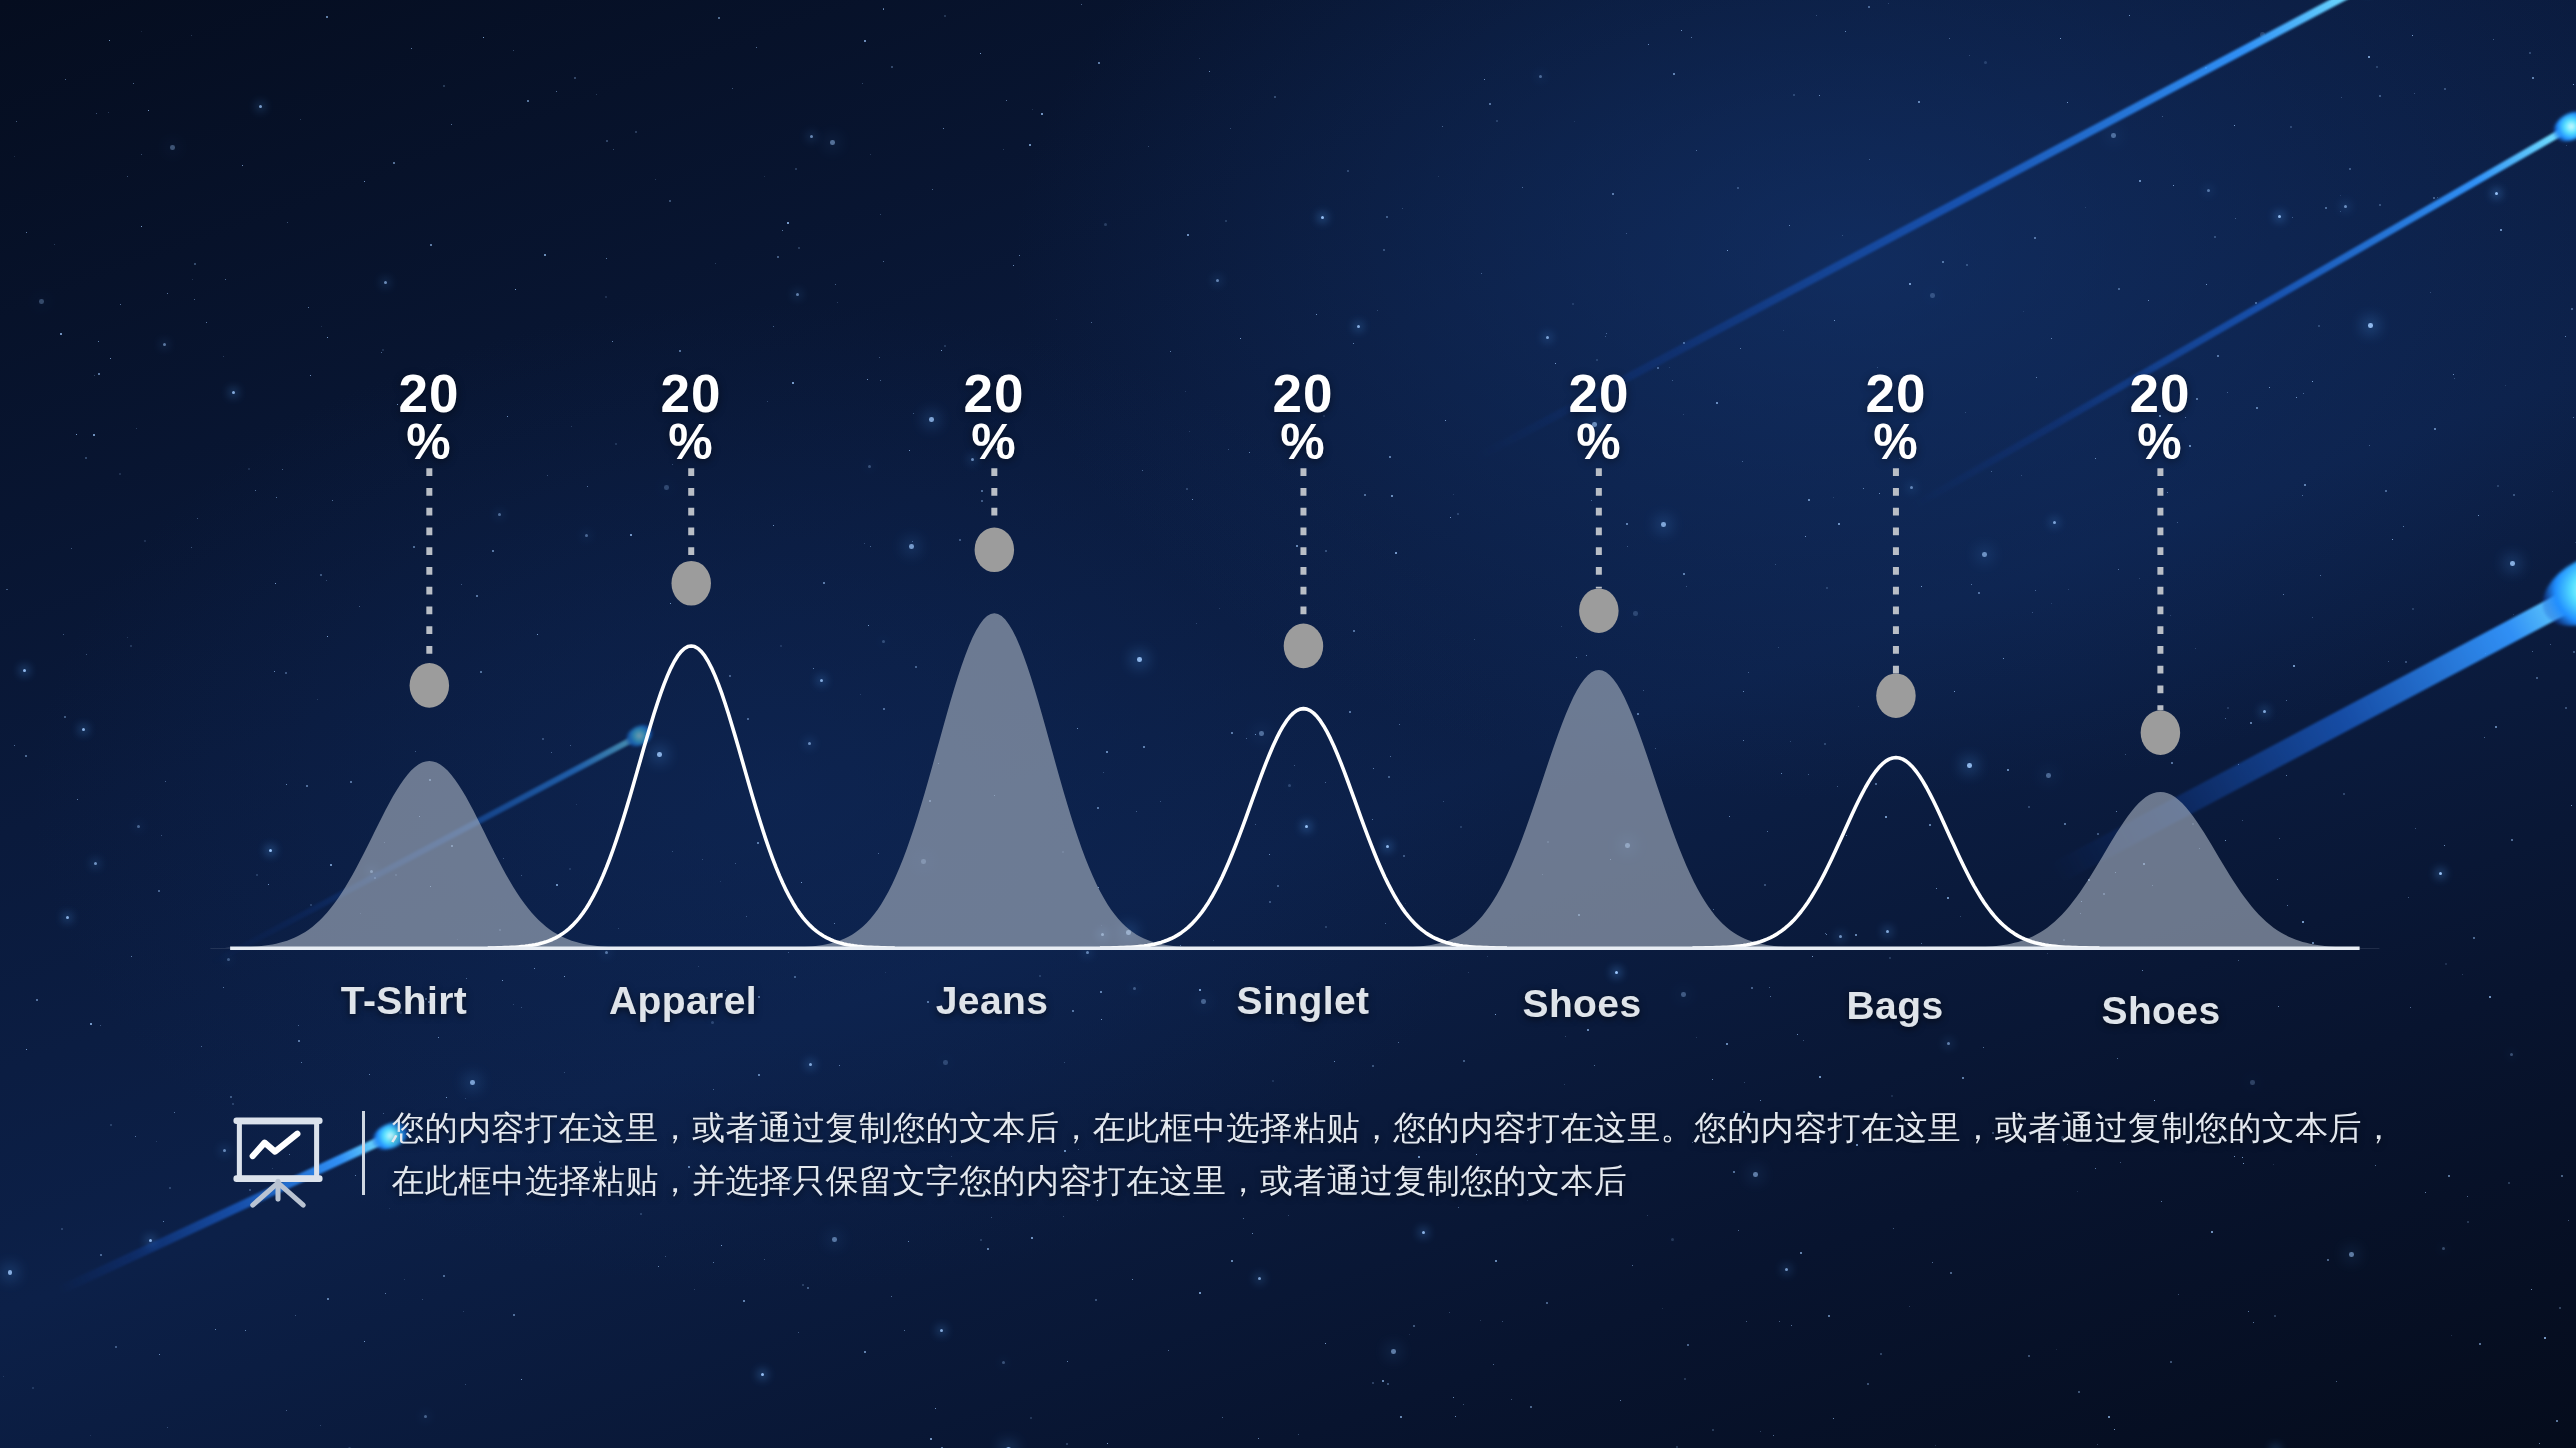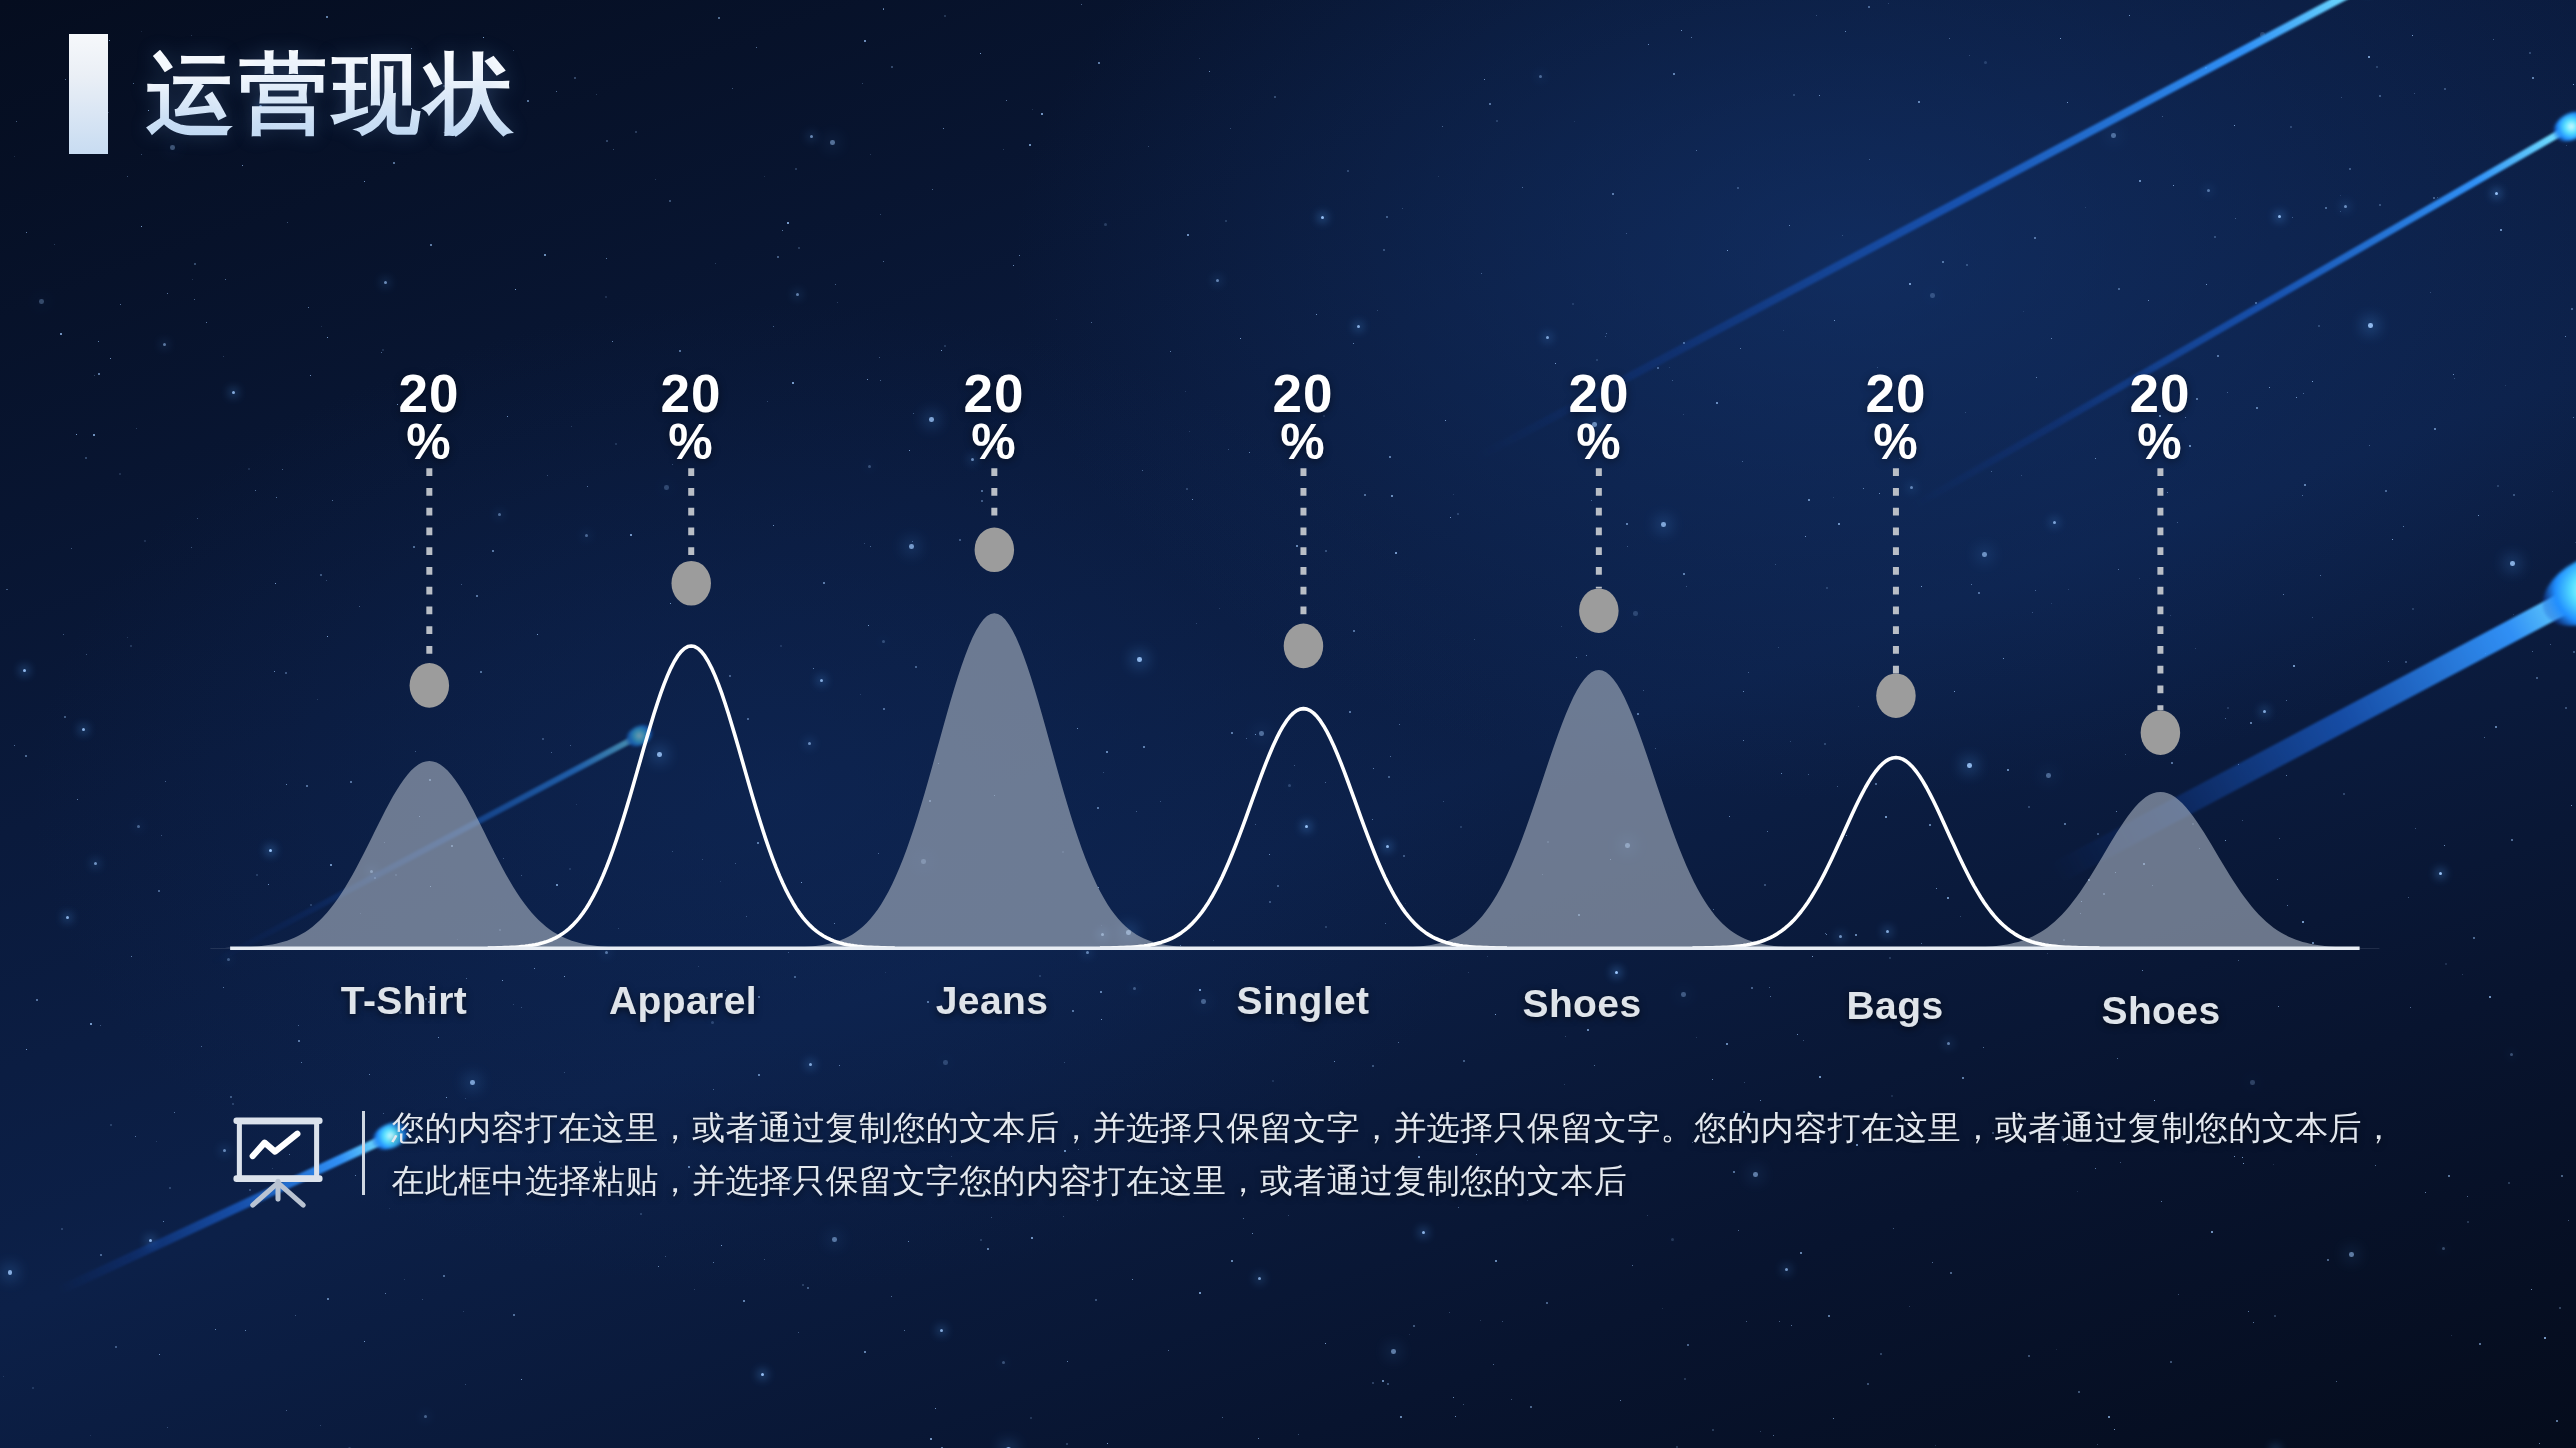--- a/index.html
+++ b/index.html
@@ -1009,24 +1009,20 @@
   </div>
   <div class="comet" style="left:386px; top:1138px; transform:rotate(155deg);">
     <div class="tail" style="width:361px;height:9.4px;"></div>
     <div class="head" style="width:39px;height:24px;"></div>
   </div>
   <div class="comet" style="left:635px; top:738px; transform:rotate(152deg); opacity:.55;">
     <div class="tail" style="width:481px;height:6px;"></div>
     <div class="head" style="width:29px;height:19px;"></div>
   </div>
 
-  <div id="title-block">
-    <div id="title-accent"></div>
-    <div id="page-title">运营现状</div>
-  </div>
 
   <div id="chart">
     <svg id="chart-svg" width="2576" height="1449" viewBox="0 0 3000 1687">
       <g id="curves-filled">
           <path d="M245.00,1103.89 L249.25,1103.86 L253.50,1103.82 L257.75,1103.77 L262.00,1103.71 L266.25,1103.63 L270.50,1103.54 L274.75,1103.42 L279.00,1103.28 L283.25,1103.10 L287.50,1102.89 L291.75,1102.63 L296.00,1102.32 L300.25,1101.94 L304.50,1101.50 L308.75,1100.97 L313.00,1100.34 L317.25,1099.60 L321.50,1098.74 L325.75,1097.73 L330.00,1096.56 L334.25,1095.21 L338.50,1093.66 L342.75,1091.89 L347.00,1089.87 L351.25,1087.58 L355.50,1085.01 L359.75,1082.12 L364.00,1078.90 L368.25,1075.33 L372.50,1071.39 L376.75,1067.07 L381.00,1062.35 L385.25,1057.22 L389.50,1051.68 L393.75,1045.73 L398.00,1039.38 L402.25,1032.64 L406.50,1025.53 L410.75,1018.07 L415.00,1010.30 L419.25,1002.26 L423.50,994.00 L427.75,985.56 L432.00,977.02 L436.25,968.43 L440.50,959.87 L444.75,951.42 L449.00,943.15 L453.25,935.14 L457.50,927.49 L461.75,920.26 L466.00,913.55 L470.25,907.42 L474.50,901.95 L478.75,897.21 L483.00,893.24 L487.25,890.10 L491.50,887.83 L495.75,886.46 L500.00,886.00 L504.25,886.46 L508.50,887.83 L512.75,890.10 L517.00,893.24 L521.25,897.21 L525.50,901.95 L529.75,907.42 L534.00,913.55 L538.25,920.26 L542.50,927.49 L546.75,935.14 L551.00,943.15 L555.25,951.42 L559.50,959.87 L563.75,968.43 L568.00,977.02 L572.25,985.56 L576.50,994.00 L580.75,1002.26 L585.00,1010.30 L589.25,1018.07 L593.50,1025.53 L597.75,1032.64 L602.00,1039.38 L606.25,1045.73 L610.50,1051.68 L614.75,1057.22 L619.00,1062.35 L623.25,1067.07 L627.50,1071.39 L631.75,1075.33 L636.00,1078.90 L640.25,1082.12 L644.50,1085.01 L648.75,1087.58 L653.00,1089.87 L657.25,1091.89 L661.50,1093.66 L665.75,1095.21 L670.00,1096.56 L674.25,1097.73 L678.50,1098.74 L682.75,1099.60 L687.00,1100.34 L691.25,1100.97 L695.50,1101.50 L699.75,1101.94 L704.00,1102.32 L708.25,1102.63 L712.50,1102.89 L716.75,1103.10 L721.00,1103.28 L725.25,1103.42 L729.50,1103.54 L733.75,1103.63 L738.00,1103.71 L742.25,1103.77 L746.50,1103.82 L750.75,1103.86 L755.00,1103.89 L755,1104 L245,1104 Z" fill="rgba(168,177,192,0.62)" stroke="none"></path>
           <path d="M903.00,1103.80 L907.25,1103.75 L911.50,1103.68 L915.75,1103.59 L920.00,1103.48 L924.25,1103.34 L928.50,1103.17 L932.75,1102.96 L937.00,1102.71 L941.25,1102.39 L945.50,1102.01 L949.75,1101.55 L954.00,1100.99 L958.25,1100.32 L962.50,1099.52 L966.75,1098.57 L971.00,1097.45 L975.25,1096.13 L979.50,1094.59 L983.75,1092.78 L988.00,1090.69 L992.25,1088.28 L996.50,1085.50 L1000.75,1082.33 L1005.00,1078.72 L1009.25,1074.63 L1013.50,1070.02 L1017.75,1064.86 L1022.00,1059.10 L1026.25,1052.72 L1030.50,1045.67 L1034.75,1037.93 L1039.00,1029.48 L1043.25,1020.31 L1047.50,1010.40 L1051.75,999.76 L1056.00,988.40 L1060.25,976.34 L1064.50,963.62 L1068.75,950.28 L1073.00,936.38 L1077.25,921.99 L1081.50,907.21 L1085.75,892.12 L1090.00,876.83 L1094.25,861.46 L1098.50,846.15 L1102.75,831.03 L1107.00,816.23 L1111.25,801.92 L1115.50,788.22 L1119.75,775.30 L1124.00,763.29 L1128.25,752.33 L1132.50,742.54 L1136.75,734.05 L1141.00,726.95 L1145.25,721.34 L1149.50,717.28 L1153.75,714.82 L1158.00,714.00 L1162.25,714.82 L1166.50,717.28 L1170.75,721.34 L1175.00,726.95 L1179.25,734.05 L1183.50,742.54 L1187.75,752.33 L1192.00,763.29 L1196.25,775.30 L1200.50,788.22 L1204.75,801.92 L1209.00,816.23 L1213.25,831.03 L1217.50,846.15 L1221.75,861.46 L1226.00,876.83 L1230.25,892.12 L1234.50,907.21 L1238.75,921.99 L1243.00,936.38 L1247.25,950.28 L1251.50,963.62 L1255.75,976.34 L1260.00,988.40 L1264.25,999.76 L1268.50,1010.40 L1272.75,1020.31 L1277.00,1029.48 L1281.25,1037.93 L1285.50,1045.67 L1289.75,1052.72 L1294.00,1059.10 L1298.25,1064.86 L1302.50,1070.02 L1306.75,1074.63 L1311.00,1078.72 L1315.25,1082.33 L1319.50,1085.50 L1323.75,1088.28 L1328.00,1090.69 L1332.25,1092.78 L1336.50,1094.59 L1340.75,1096.13 L1345.00,1097.45 L1349.25,1098.57 L1353.50,1099.52 L1357.75,1100.32 L1362.00,1100.99 L1366.25,1101.55 L1370.50,1102.01 L1374.75,1102.39 L1379.00,1102.71 L1383.25,1102.96 L1387.50,1103.17 L1391.75,1103.34 L1396.00,1103.48 L1400.25,1103.59 L1404.50,1103.68 L1408.75,1103.75 L1413.00,1103.80 L1413,1104 L903,1104 Z" fill="rgba(168,177,192,0.62)" stroke="none"></path>
           <path d="M1607.00,1103.84 L1611.25,1103.79 L1615.50,1103.73 L1619.75,1103.66 L1624.00,1103.57 L1628.25,1103.45 L1632.50,1103.31 L1636.75,1103.14 L1641.00,1102.93 L1645.25,1102.66 L1649.50,1102.35 L1653.75,1101.96 L1658.00,1101.50 L1662.25,1100.94 L1666.50,1100.28 L1670.75,1099.49 L1675.00,1098.56 L1679.25,1097.46 L1683.50,1096.18 L1687.75,1094.68 L1692.00,1092.94 L1696.25,1090.94 L1700.50,1088.63 L1704.75,1086.00 L1709.00,1083.00 L1713.25,1079.60 L1717.50,1075.77 L1721.75,1071.48 L1726.00,1066.70 L1730.25,1061.40 L1734.50,1055.54 L1738.75,1049.11 L1743.00,1042.09 L1747.25,1034.47 L1751.50,1026.24 L1755.75,1017.40 L1760.00,1007.96 L1764.25,997.94 L1768.50,987.37 L1772.75,976.29 L1777.00,964.75 L1781.25,952.80 L1785.50,940.51 L1789.75,927.97 L1794.00,915.27 L1798.25,902.51 L1802.50,889.79 L1806.75,877.22 L1811.00,864.93 L1815.25,853.04 L1819.50,841.66 L1823.75,830.93 L1828.00,820.95 L1832.25,811.84 L1836.50,803.71 L1840.75,796.66 L1845.00,790.76 L1849.25,786.10 L1853.50,782.72 L1857.75,780.68 L1862.00,780.00 L1866.25,780.68 L1870.50,782.72 L1874.75,786.10 L1879.00,790.76 L1883.25,796.66 L1887.50,803.71 L1891.75,811.84 L1896.00,820.95 L1900.25,830.93 L1904.50,841.66 L1908.75,853.04 L1913.00,864.93 L1917.25,877.22 L1921.50,889.79 L1925.75,902.51 L1930.00,915.27 L1934.25,927.97 L1938.50,940.51 L1942.75,952.80 L1947.00,964.75 L1951.25,976.29 L1955.50,987.37 L1959.75,997.94 L1964.00,1007.96 L1968.25,1017.40 L1972.50,1026.24 L1976.75,1034.47 L1981.00,1042.09 L1985.25,1049.11 L1989.50,1055.54 L1993.75,1061.40 L1998.00,1066.70 L2002.25,1071.48 L2006.50,1075.77 L2010.75,1079.60 L2015.00,1083.00 L2019.25,1086.00 L2023.50,1088.63 L2027.75,1090.94 L2032.00,1092.94 L2036.25,1094.68 L2040.50,1096.18 L2044.75,1097.46 L2049.00,1098.56 L2053.25,1099.49 L2057.50,1100.28 L2061.75,1100.94 L2066.00,1101.50 L2070.25,1101.96 L2074.50,1102.35 L2078.75,1102.66 L2083.00,1102.93 L2087.25,1103.14 L2091.50,1103.31 L2095.75,1103.45 L2100.00,1103.57 L2104.25,1103.66 L2108.50,1103.73 L2112.75,1103.79 L2117.00,1103.84 L2117,1104 L1607,1104 Z" fill="rgba(168,177,192,0.62)" stroke="none"></path>
           <path d="M2261.00,1103.91 L2265.25,1103.88 L2269.50,1103.85 L2273.75,1103.81 L2278.00,1103.76 L2282.25,1103.69 L2286.50,1103.61 L2290.75,1103.52 L2295.00,1103.40 L2299.25,1103.25 L2303.50,1103.07 L2307.75,1102.86 L2312.00,1102.60 L2316.25,1102.28 L2320.50,1101.91 L2324.75,1101.47 L2329.00,1100.94 L2333.25,1100.33 L2337.50,1099.61 L2341.75,1098.77 L2346.00,1097.79 L2350.25,1096.66 L2354.50,1095.37 L2358.75,1093.89 L2363.00,1092.20 L2367.25,1090.29 L2371.50,1088.14 L2375.75,1085.73 L2380.00,1083.05 L2384.25,1080.07 L2388.50,1076.78 L2392.75,1073.17 L2397.00,1069.23 L2401.25,1064.94 L2405.50,1060.32 L2409.75,1055.35 L2414.00,1050.05 L2418.25,1044.43 L2422.50,1038.49 L2426.75,1032.26 L2431.00,1025.78 L2435.25,1019.06 L2439.50,1012.16 L2443.75,1005.12 L2448.00,997.99 L2452.25,990.82 L2456.50,983.67 L2460.75,976.61 L2465.00,969.71 L2469.25,963.03 L2473.50,956.64 L2477.75,950.61 L2482.00,945.00 L2486.25,939.89 L2490.50,935.32 L2494.75,931.36 L2499.00,928.04 L2503.25,925.43 L2507.50,923.53 L2511.75,922.38 L2516.00,922.00 L2520.25,922.38 L2524.50,923.53 L2528.75,925.43 L2533.00,928.04 L2537.25,931.36 L2541.50,935.32 L2545.75,939.89 L2550.00,945.00 L2554.25,950.61 L2558.50,956.64 L2562.75,963.03 L2567.00,969.71 L2571.25,976.61 L2575.50,983.67 L2579.75,990.82 L2584.00,997.99 L2588.25,1005.12 L2592.50,1012.16 L2596.75,1019.06 L2601.00,1025.78 L2605.25,1032.26 L2609.50,1038.49 L2613.75,1044.43 L2618.00,1050.05 L2622.25,1055.35 L2626.50,1060.32 L2630.75,1064.94 L2635.00,1069.23 L2639.25,1073.17 L2643.50,1076.78 L2647.75,1080.07 L2652.00,1083.05 L2656.25,1085.73 L2660.50,1088.14 L2664.75,1090.29 L2669.00,1092.20 L2673.25,1093.89 L2677.50,1095.37 L2681.75,1096.66 L2686.00,1097.79 L2690.25,1098.77 L2694.50,1099.61 L2698.75,1100.33 L2703.00,1100.94 L2707.25,1101.47 L2711.50,1101.91 L2715.75,1102.28 L2720.00,1102.60 L2724.25,1102.86 L2728.50,1103.07 L2732.75,1103.25 L2737.00,1103.40 L2741.25,1103.52 L2745.50,1103.61 L2749.75,1103.69 L2754.00,1103.76 L2758.25,1103.81 L2762.50,1103.85 L2766.75,1103.88 L2771.00,1103.91 L2771,1104 L2261,1104 Z" fill="rgba(168,177,192,0.62)" stroke="none"></path>
         </g>
       <g id="curves-outline">
@@ -1078,17 +1074,17 @@
     <svg id="footer-icon" viewBox="0 0 64 68">
       <rect x="6" y="8" width="52" height="38" fill="none" stroke="#dbe2ec" stroke-width="3.4"></rect>
       <rect x="2" y="5" width="60" height="4.4" rx="2" fill="#dbe2ec"></rect>
       <rect x="2" y="44" width="60" height="4.4" rx="2" fill="#dbe2ec"></rect>
       <polyline points="15,31 23,22 30,28 45,16" fill="none" stroke="#ffffff" stroke-width="4.2" stroke-linecap="round" stroke-linejoin="round"></polyline>
       <line x1="32" y1="48" x2="32" y2="60" stroke="#b9c3d2" stroke-width="3.4" stroke-linecap="round"></line>
       <line x1="32" y1="49" x2="15" y2="64" stroke="#b9c3d2" stroke-width="3.4" stroke-linecap="round"></line>
       <line x1="32" y1="49" x2="49" y2="64" stroke="#b9c3d2" stroke-width="3.4" stroke-linecap="round"></line>
     </svg>
     <div id="footer-divider"></div>
-    <div id="footer-text">您的内容打在这里，或者通过复制您的文本后，并选择只保留文字，并选择只保留文字。您的内容打在这里，或者通过复制您的文本后，在此框中选择粘贴，并选择只保留文字您的内容打在这里，或者通过复制您的文本后</div>
+    <div id="footer-text">您的内容打在这里，或者通过复制您的文本后，在此框中选择粘贴，您的内容打在这里。您的内容打在这里，或者通过复制您的文本后，在此框中选择粘贴，并选择只保留文字您的内容打在这里，或者通过复制您的文本后</div>
   </div>
 
 </div>
 
 
 </body></html>

